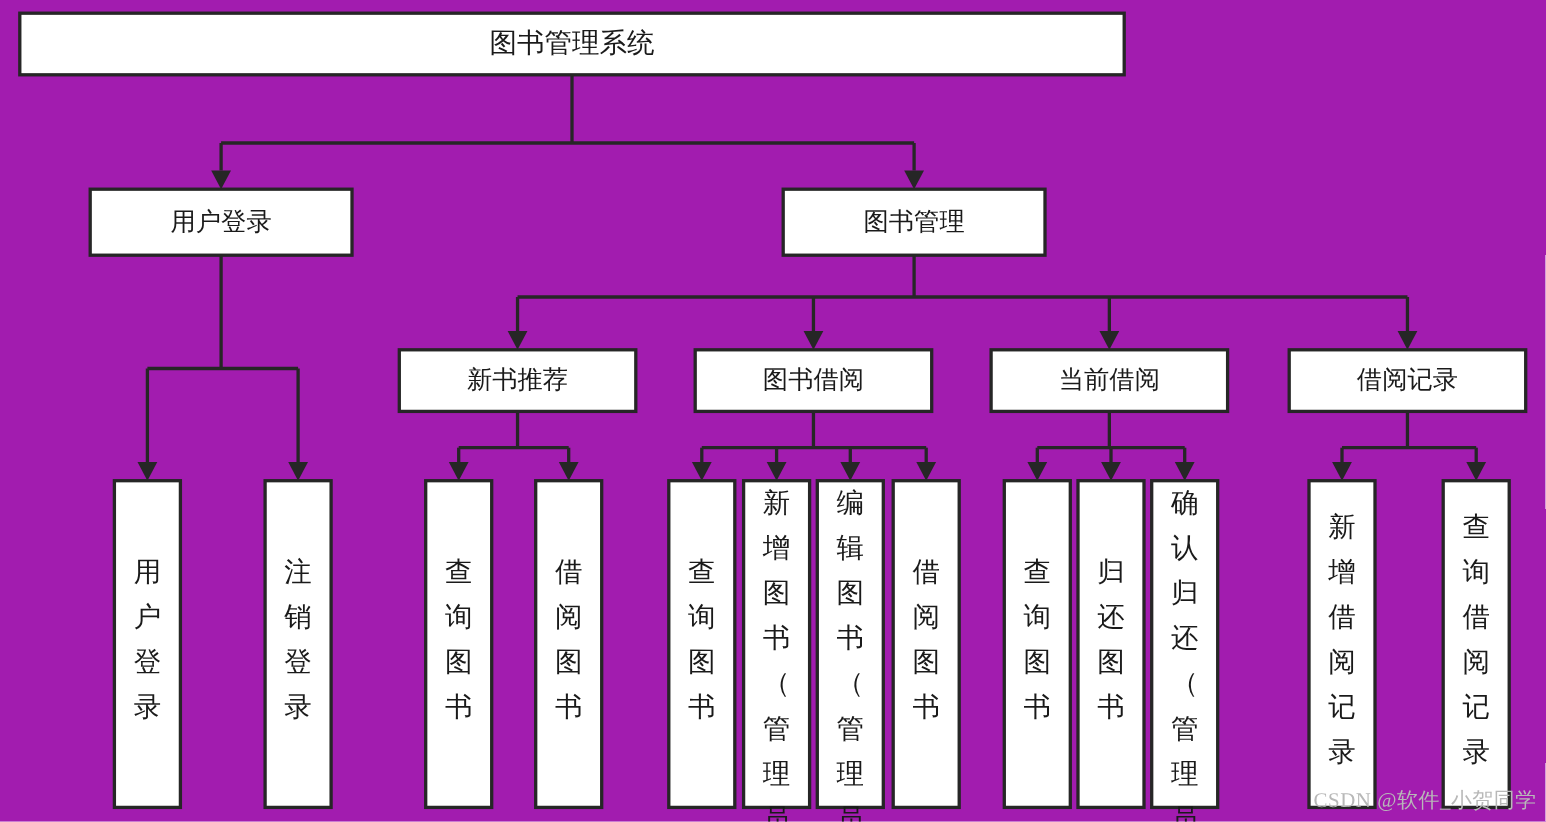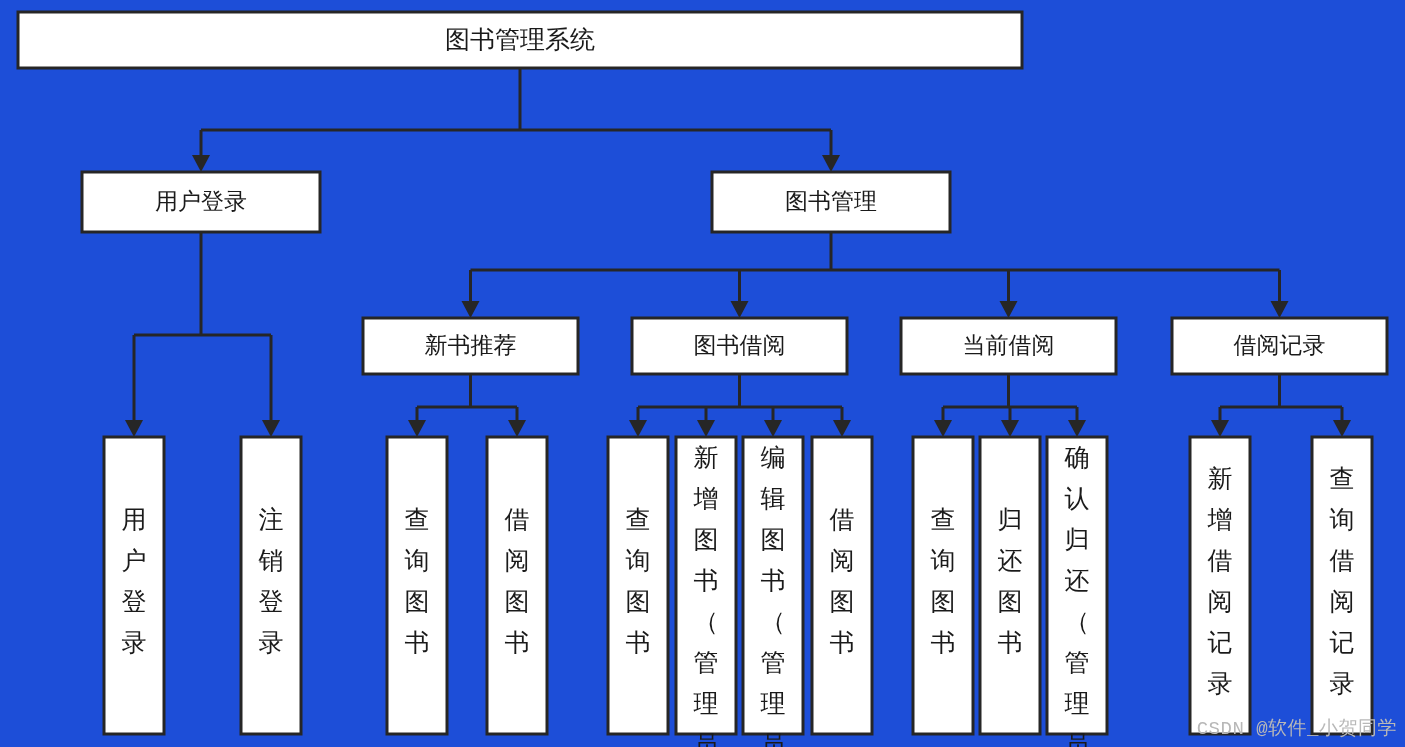--- a/index.html
+++ b/index.html
@@ -8,21 +8,21 @@
     padding: 0;
     background: #ffffff;
   }
   body {
     font-family: "Liberation Sans", "DejaVu Sans", sans-serif;
   }
   #diagram-root {
     position: relative;
     width: 1405px;
     height: 747px;
-    background: #1d4ed8;
+    background: #a21caf;
     overflow: hidden;
     text-align: right;
   }
   svg.flow {
     position: absolute;
     left: 0;
     top: 0;
     width: 1405px;
     height: 747px;
     display: block;
@@ -57,21 +57,21 @@
     text-anchor: middle;
     dominant-baseline: middle;
     white-space: pre;
   }
   .watermark {
     position: absolute;
     right: 8px;
     bottom: 6px;
     color: #b8b8b8;
     font-size: 19px;
-    font-family: Liberation Mono, monospace;
+    font-family: Liberation Serif, serif;
     letter-spacing: 0.5px;
     user-select: none;
     pointer-events: none;
     white-space: nowrap;
   }
 </style>
 </head>
 <body>
 
 <div id="diagram-root">

